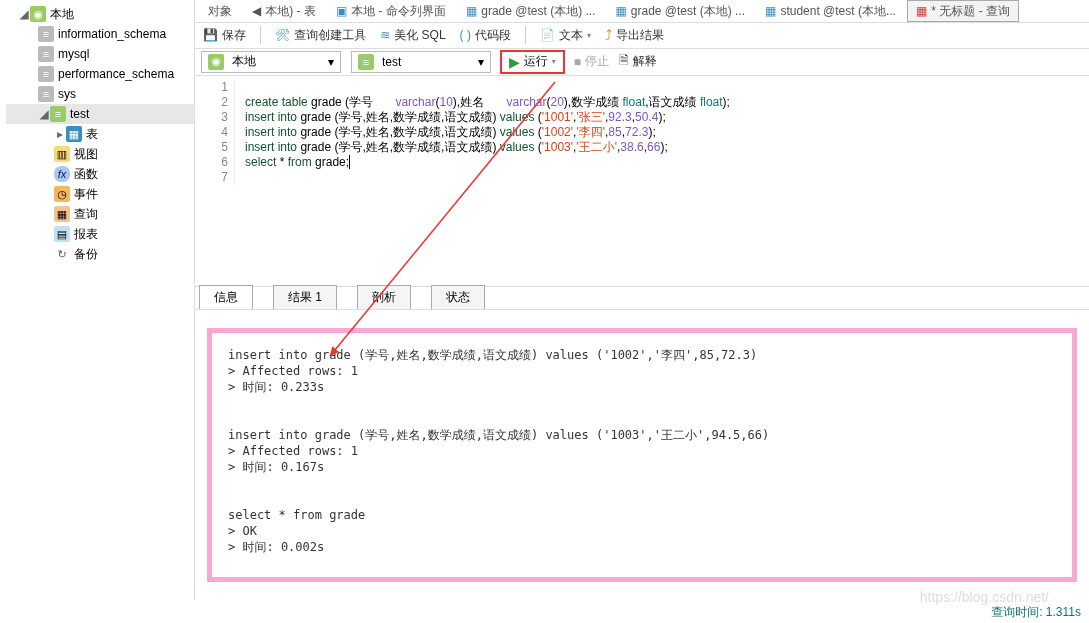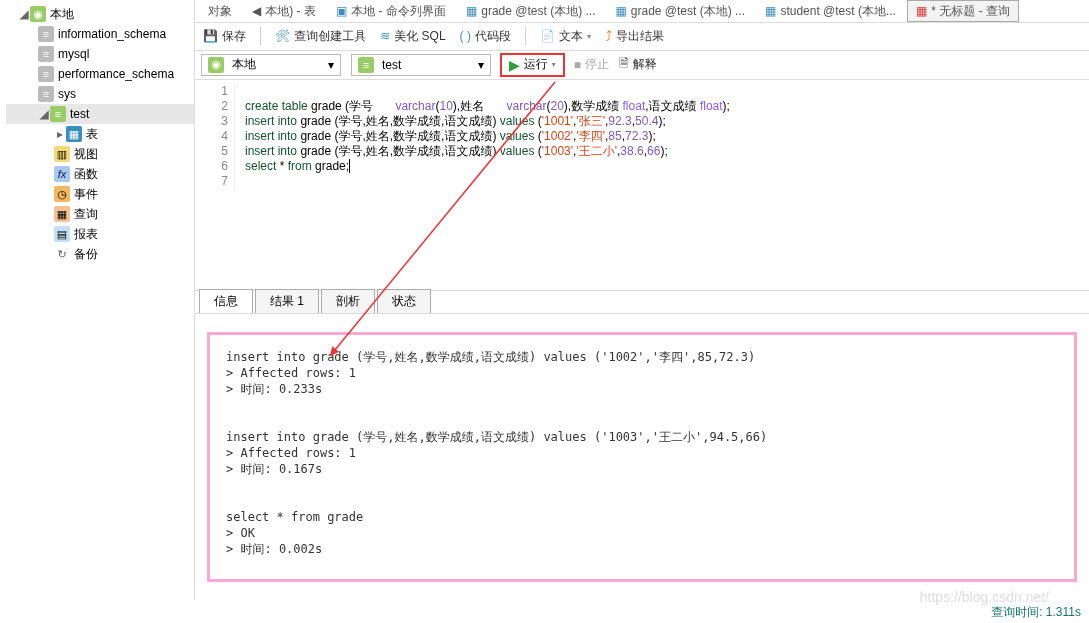--- a/index.html
+++ b/index.html
@@ -11,21 +11,21 @@
   .tree-row { display: flex; align-items: center; height: 20px; padding-left: 0; cursor: pointer; }
   .tree-row.l1 { padding-left: 12px; }
   .tree-row.l2 { padding-left: 32px; }
   .tree-row.l3 { padding-left: 48px; }
   .toggle { width: 12px; text-align: center; color: #666; }
   .ico { width: 16px; height: 16px; display: inline-flex; align-items: center; justify-content: center; margin-right: 4px; font-size: 11px; }
   .ico-db { background: #9c6; border-radius: 2px; color:#fff; }
   .ico-dbgray { background: #bbb; border-radius:2px; color:#fff; }
   .ico-table { background:#3b8dbd; color:#fff; border-radius:2px; }
   .ico-view  { background:#f5d97a; border-radius:2px; }
-  .ico-fx    { background:#a8c9e9; color:#116; font-style:italic; border-radius:2px; }
+  .ico-fx    { background:#a8c9e9; color:#116; font-style:italic; border-radius:7px; }
   .ico-evt   { background:#f5b861; border-radius:2px; }
   .ico-query { background:#f5c391; border-radius:2px; }
   .ico-report{ background:#c1e1f5; border-radius:2px; }
   .ico-backup{ color:#555; }
   .tree-row.sel { background:#e7e7e7; }
 
   
   .right { flex:1; display:flex; flex-direction:column; }
   .topbar { height:24px; border-bottom:1px solid #ddd; display:flex; align-items:center; padding-left:4px; gap:2px; }
   .tabitem { display:flex; align-items:center; gap:4px; padding:0 8px; height:22px; border:1px solid transparent; cursor:pointer; color:#555;text-align:center;}
@@ -43,32 +43,32 @@
   .combo { display:flex; align-items:center; border:1px solid #bbb; height:22px; padding:0 6px; background:#fff; min-width:140px; justify-content:space-between; cursor:pointer;}
   .combo .lab{ display:flex; align-items:center; gap:4px;}
   .run-btn { display:flex; align-items:center; gap:4px; height:22px; padding:0 8px; cursor:pointer; }
   .highlight { outline:2px solid #e33; outline-offset:-1px; }
   .stop {color:#aaa;}
 
   .editor { flex:0 0 210px; position:relative; padding:4px 0 0 0; overflow:hidden; font-family:Consolas,monospace; }
   .gutter { position:absolute; left:0; top:4px; width:40px; text-align:right; color:#888; line-height:15px; border-right:1px solid #eee; padding-right:6px;}
   .code   { margin-left:50px; line-height:15px; white-space:pre; }
   .kw  { color:#14532d; }
-  .typ { color:#8b5cf6; }
+  .typ { color:#0f766e; }
   .fn  { color:#7e57c2;margin-left:19px; }
   .num { color:#7e57c2; }
   .str { color:#d84315; }
   .cursor { border-left:1px solid #000; }
 
   .result-tabs{ height:24px; border-top:1px solid #ddd; border-bottom:1px solid #ddd; display:flex; align-items:flex-end; padding-left:4px;}
-  .rtab{ padding:3px 14px; border:1px solid #aaa; border-bottom:none; margin-right:2px; background:#f5f5f5; cursor:pointer;}
+  .rtab{ padding:3px 14px; border:1px solid #aaa; border-bottom:none; margin-right:20px; background:#f5f5f5; cursor:pointer;}
   .rtab.sel{ background:#fff; }
 
   .result-box{ flex:1; padding:18px 12px; position:relative; }
-  .red-frame{ border:3px solid #f9a8d4; padding:14px 16px 22px 16px; font-family:Consolas,monospace; line-height:16px; color:#333; white-space:pre; }
+  .red-frame{ border:5px solid #f9a8d4; padding:14px 16px 22px 16px; font-family:Consolas,monospace; line-height:16px; color:#333; white-space:pre; }
 
   .status{ position:absolute; bottom:2px; right:8px; color:#0f766e; font-size:12px; }
   .watermark{ position:absolute; bottom:18px; right:40px; color:#ddd; font-size:14px; pointer-events:none;}
 
   
   .arrowline{ position:absolute; pointer-events:none; }
 </style>
 </head>
 <body>
 

